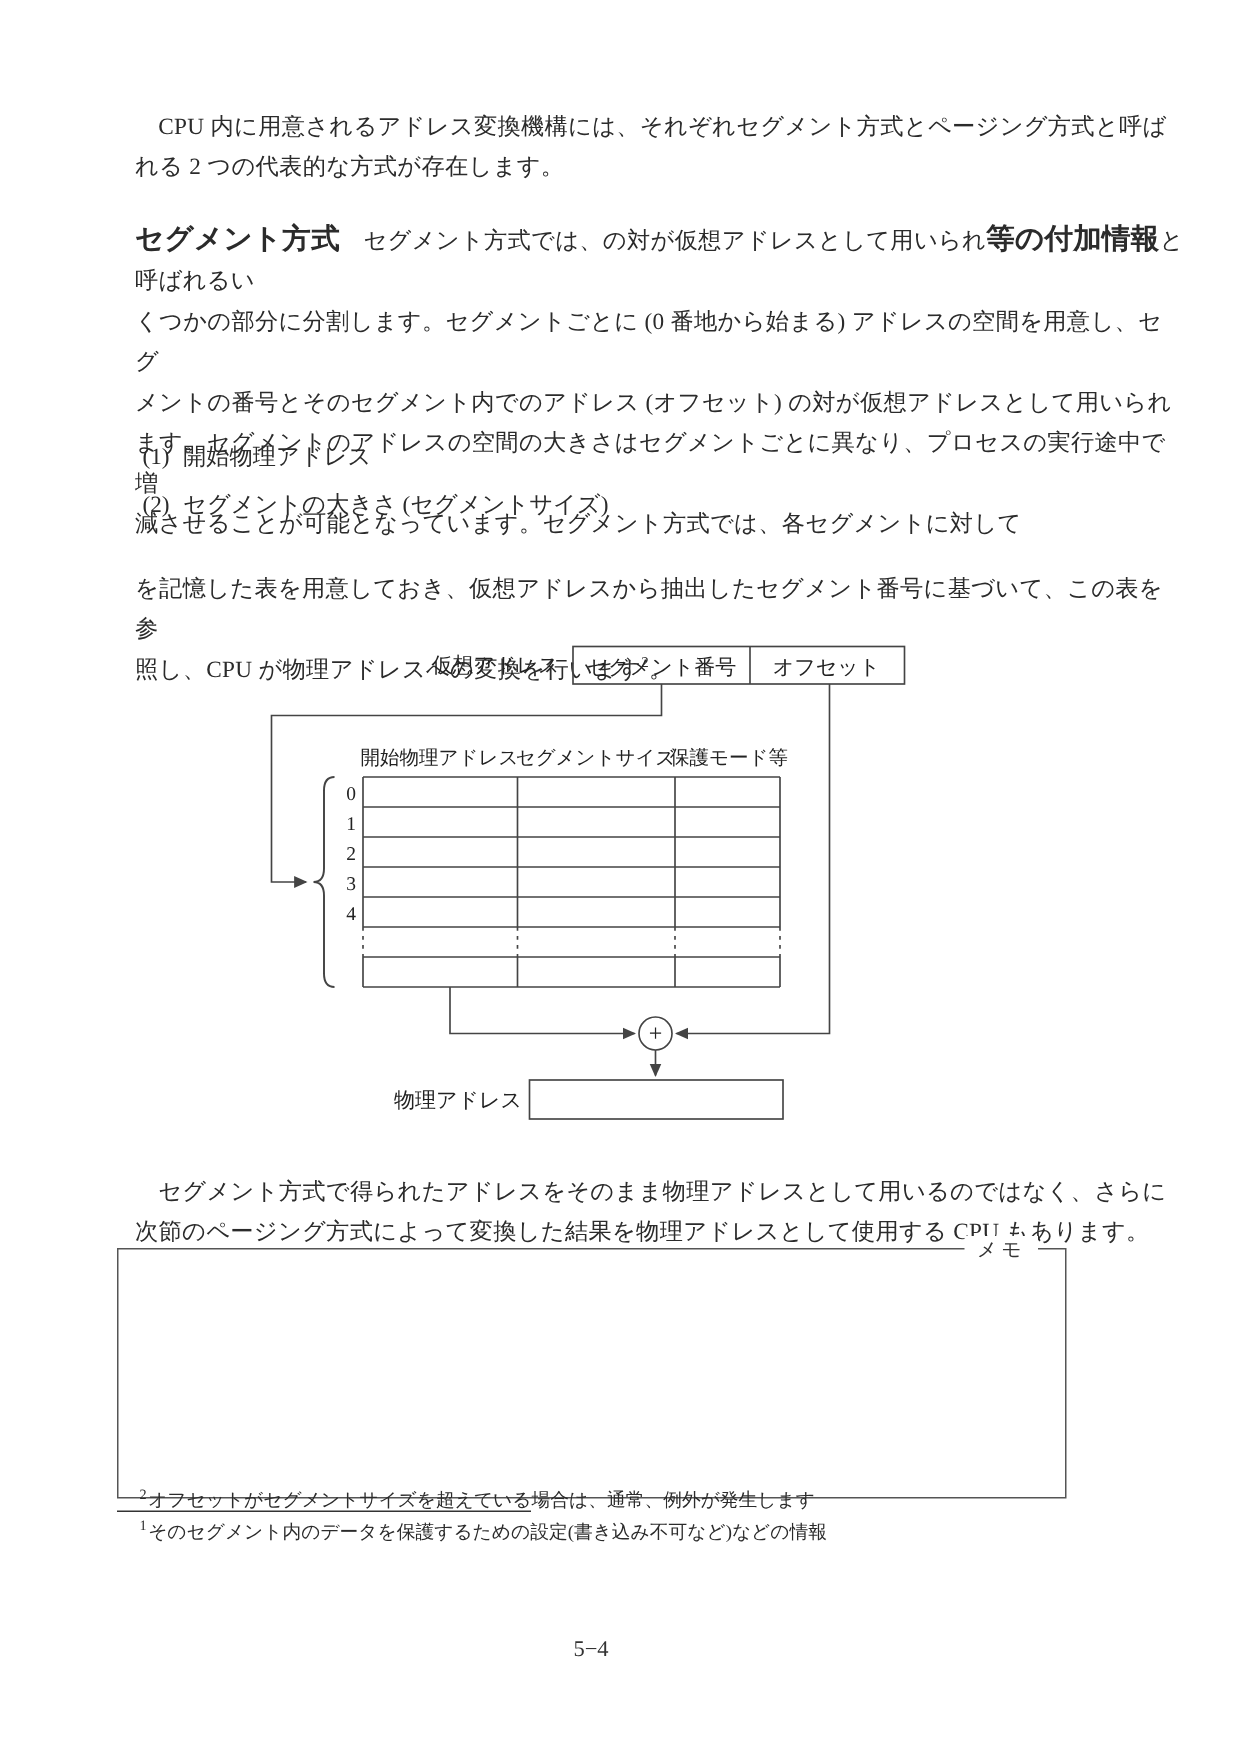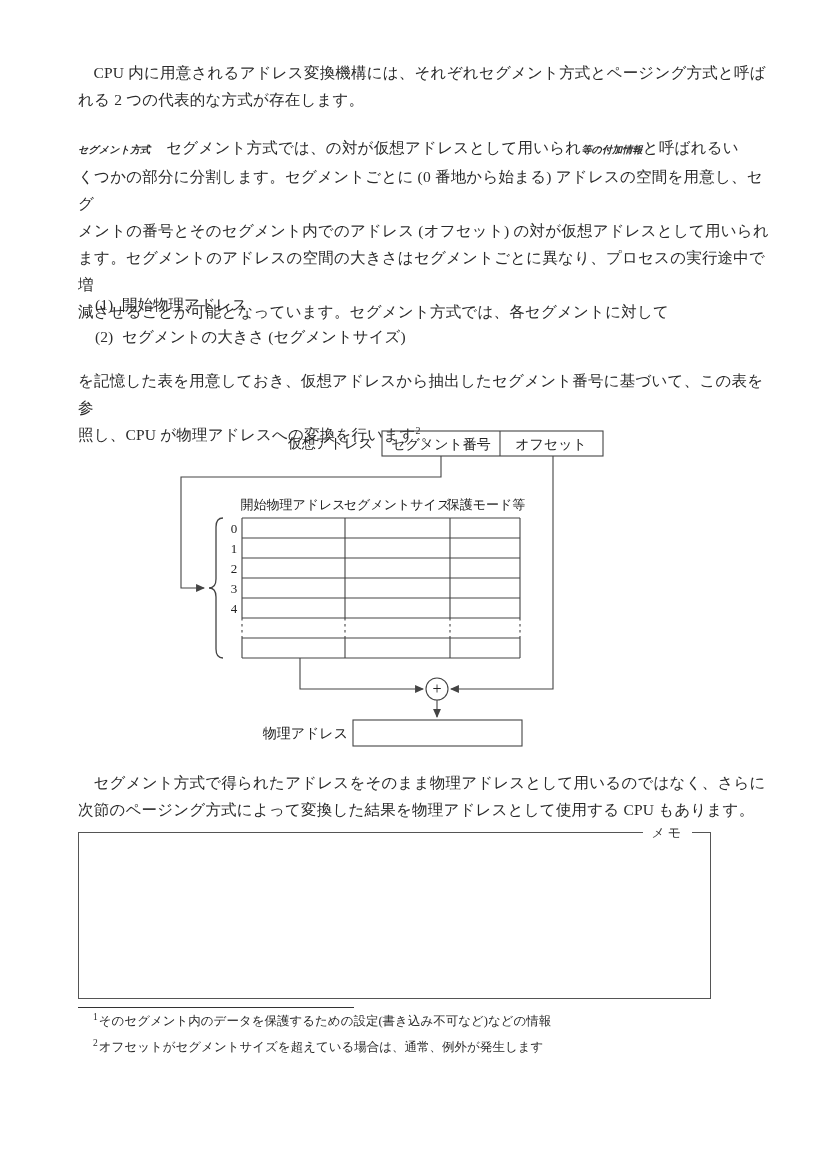--- a/index.html
+++ b/index.html
@@ -1,21 +1,21 @@
 <!DOCTYPE html>
 <html><head>
 <meta charset="utf-8">
 <style>
   html,body{margin:0;padding:0;background:#fff;}
   .page{position:relative;width:828px;height:1169px;background:#ffffff;overflow:hidden;
         font-family:"Liberation Serif","DejaVu Serif",serif;color:#2b2b2b;}
-  .body{position:absolute;left:78px;width:700px;margin:0;font-size:15.5px;line-height:27px;
+  .body{position:absolute;left:78px;width:700px;margin:12px;font-size:15.5px;line-height:27px;
         white-space:pre-line;letter-spacing:0.2px;}
   .indent{text-indent:1em;}
-  .gothic{font-family:"Liberation Sans","DejaVu Sans",sans-serif;font-weight:bold;font-size:10px;font-style:italic;}
+  .gothic{font-family:"Liberation Sans","DejaVu Sans",sans-serif;font-weight:bold;font-size:19px;}
   sup{font-size:10px;vertical-align:super;line-height:0;}
   .list{position:absolute;left:95px;top:291px;width:640px;font-size:15.5px;}
   .list-item{height:32px;line-height:27px;}
   .list-num{display:inline-block;margin-right:9px;}
   .diagram{position:absolute;left:160px;top:428px;}
   .diagram text{fill:#222;font-family:"Liberation Serif","DejaVu Serif",serif;}
   .memo-box{position:absolute;left:78px;top:832px;width:631px;height:165px;border:1px solid #555;}
   .memo-label{position:absolute;top:-9px;right:18px;background:#fff;padding:0 8px;
               font-size:13px;letter-spacing:3px;color:#333;}
   .fn-rule{position:absolute;left:78px;top:1007px;width:276px;border-top:1px solid #333;height:0;}
@@ -89,16 +89,17 @@
   <p class="body indent" style="top:769px">セグメント方式で得られたアドレスをそのまま物理アドレスとして用いるのではなく、さらに
 次節のページング方式によって変換した結果を物理アドレスとして使用する CPU もあります。</p>
 
   <div class="memo-box">
     <span class="memo-label">メモ</span>
   </div>
 
   <div class="fn-rule"></div>
 
   <div class="footnote" style="top:1013px"><sup>1</sup><span>そのセグメント内のデータを保護するための設定(書き込み不可など)などの情報</span></div>
-  <div class="footnote" style="top:1039px"><sup>2</sup><span>オフセットがセグメントサイズを超えている場合は、通常、例外が発生します</span></div>
+  <div class="footnote" style="top:992px"><sup>2</sup><span>オフセットがセグメントサイズを超えている場合は、通常、例外が発生します</span></div>
 
+  <div class="page-number">5−4</div>
 
 </div>
 
 </body></html>

